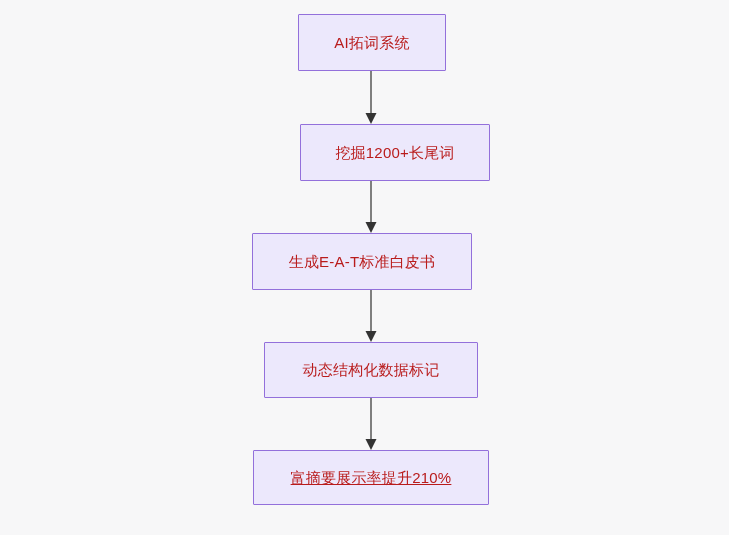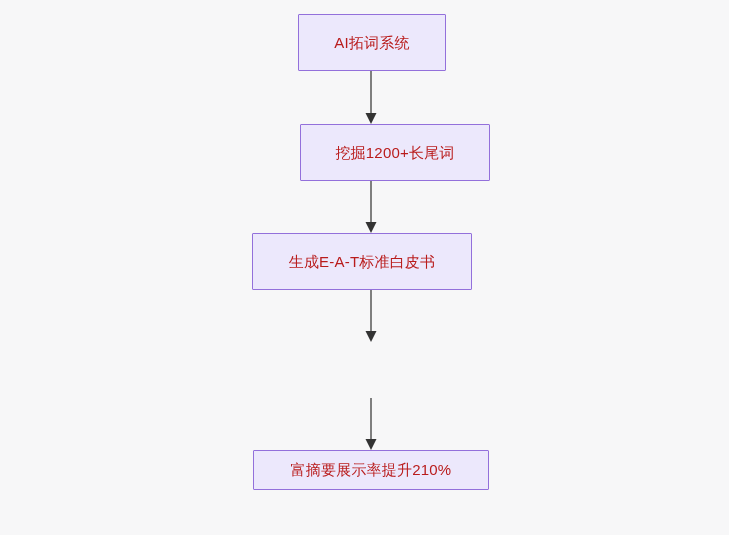--- a/index.html
+++ b/index.html
@@ -41,21 +41,21 @@
   .node-label {
     display: block;
     text-align: center;
   }
 
   
   .node-1 { left: 298px; top: 14px;  width: 148px; height: 57px; }
   .node-2 { left: 276px; top: 124px; width: 190px; height: 57px; margin-left: 24px; }
   .node-3 { left: 252px; top: 233px; width: 220px; height: 57px; }
   .node-4 { left: 264px; top: 342px; width: 214px; height: 56px; }
-  .node-5 { left: 253px; top: 450px; width: 236px; height: 40px; }
+  .node-5 { left: 253px; top: 450px; width: 236px; height: 55px; text-decoration: underline; }
 
   
   .edge {
     position: absolute;
     left: 0;
     top: 0;
     width: 729px;
     height: 535px;
     pointer-events: none;
   }
@@ -98,18 +98,21 @@
   </div>
 
   <div class="node node-2">
     <span class="node-label">挖掘1200+长尾词</span>
   </div>
 
   <div class="node node-3">
     <span class="node-label">生成E-A-T标准白皮书</span>
   </div>
 
+  <div class="node node-4">
+    <span class="node-label">动态结构化数据标记</span>
+  </div>
 
   <div class="node node-5">
     <span class="node-label">富摘要展示率提升210%</span>
   </div>
 
 </div>
 
 </body></html>

